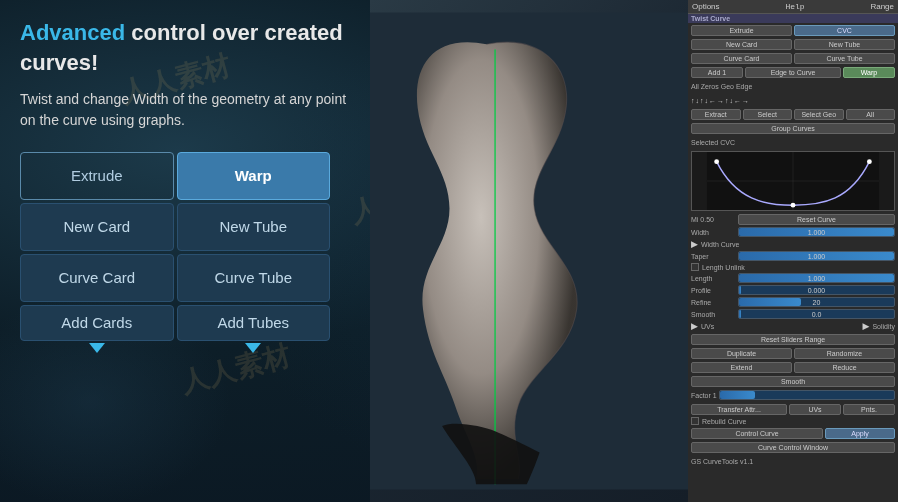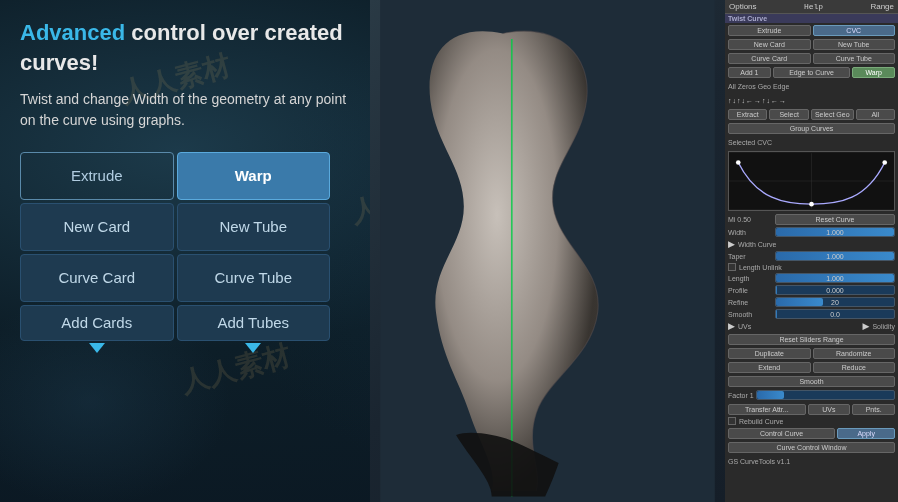--- a/index.html
+++ b/index.html
@@ -152,21 +152,21 @@
     
     .viewport {
       flex: 1;
       background: linear-gradient(135deg, #2a3a45 0%, #1a2530 50%, #151e28 100%);
       position: relative;
       overflow: hidden;
     }
 
     
     .side-ui {
-      width: 173px;
+      width: 210px;
       background: #2a2a2a;
       color: #ccc;
       font-size: 9px;
       overflow: hidden;
       display: flex;
       flex-direction: column;
     }
 
     .side-ui-header {
       background: #3a3a3a;

